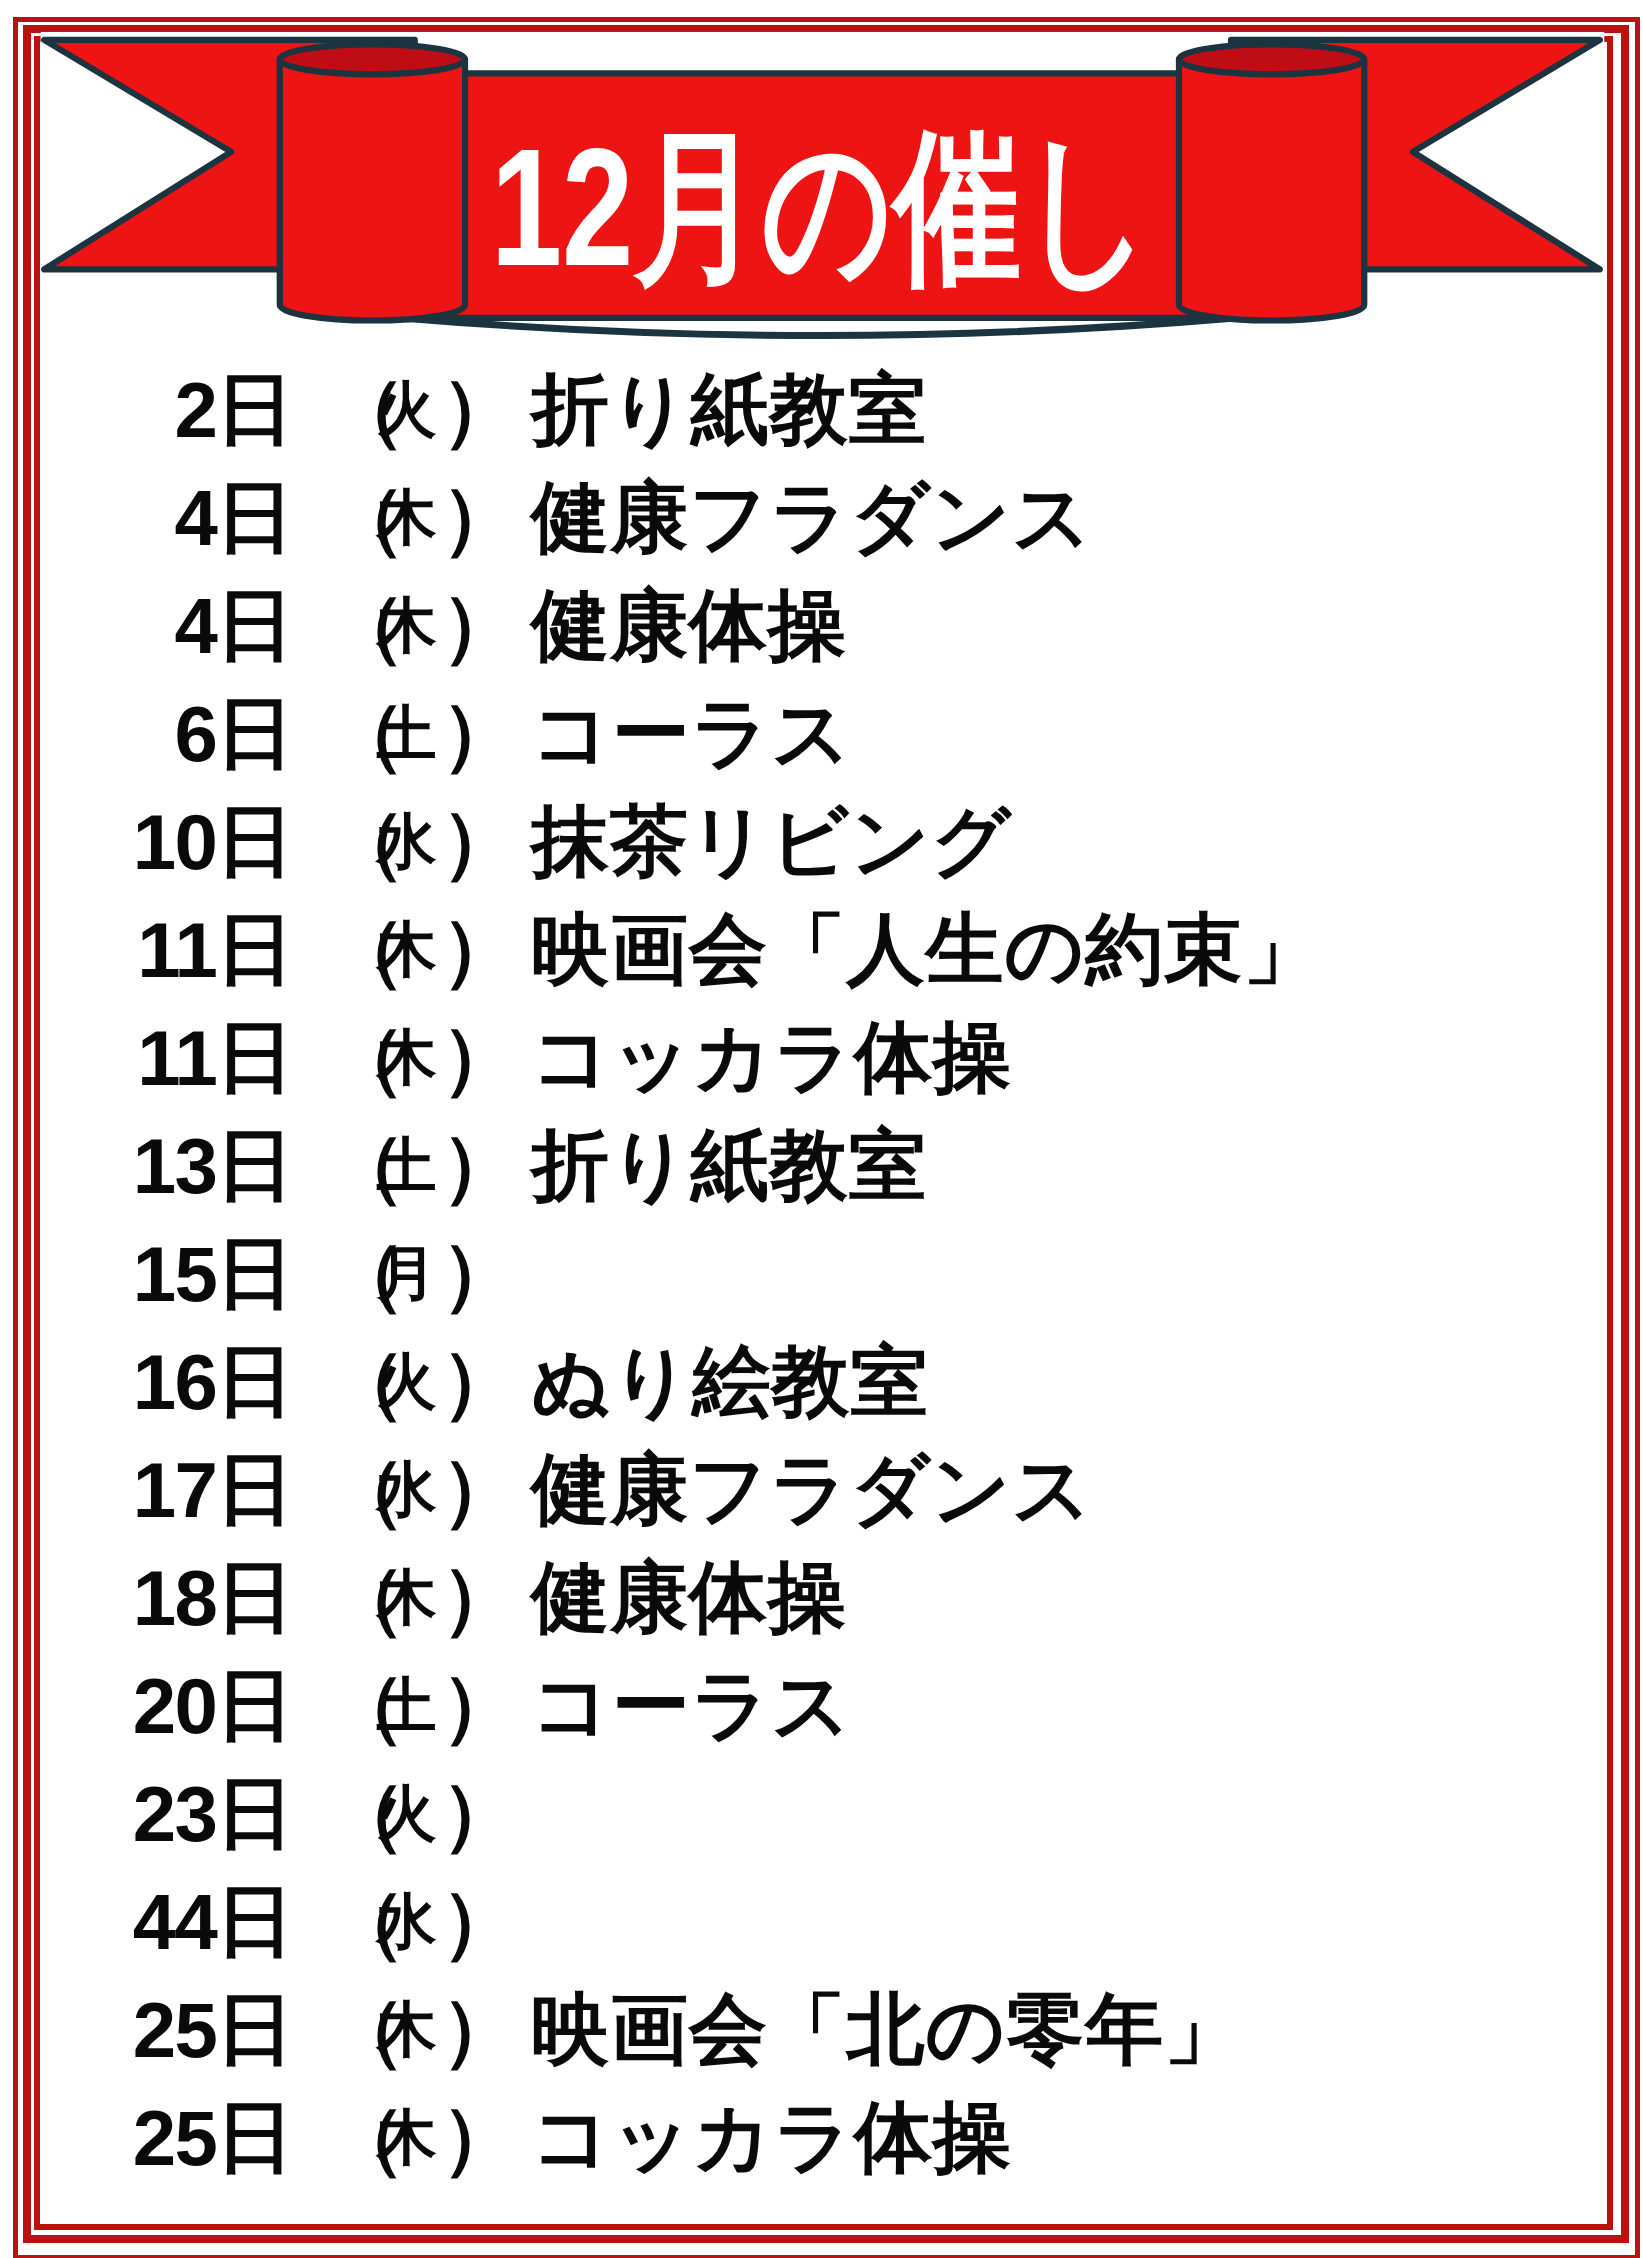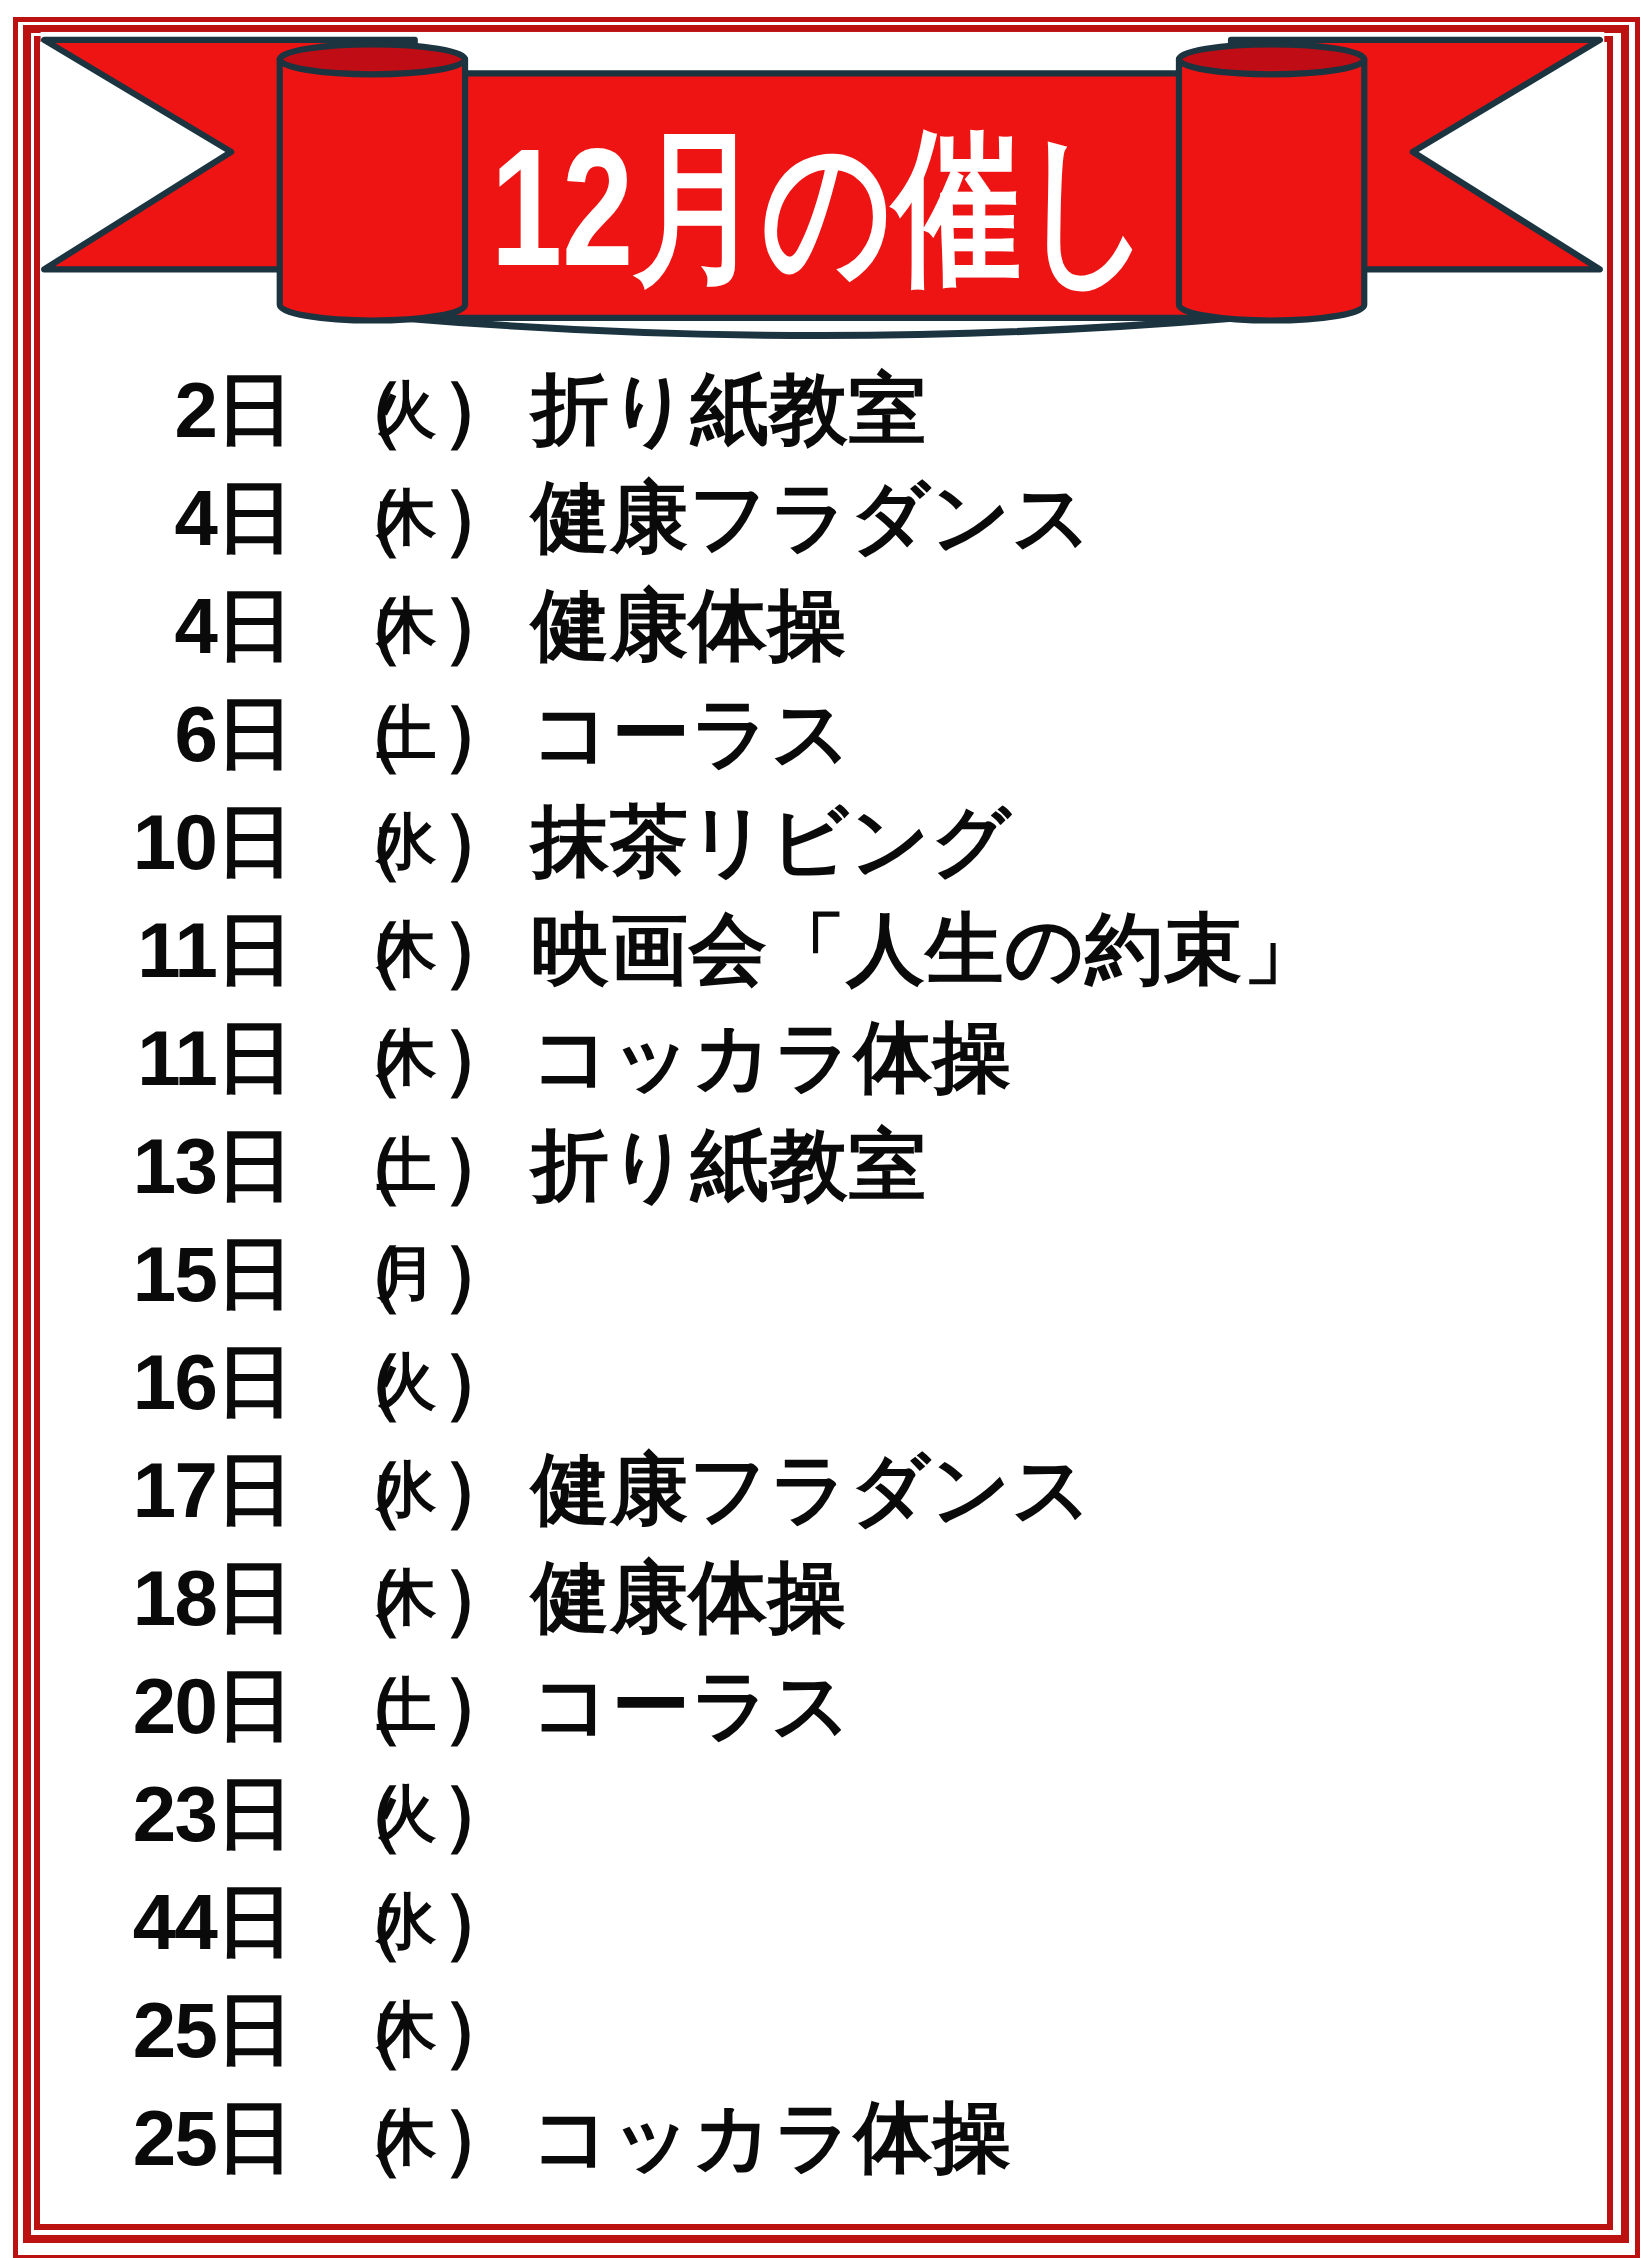--- a/index.html
+++ b/index.html
@@ -151,20 +151,21 @@
       <span class="event-weekday">月</span>
       <span class="event-paren">）</span>
   </li>
 
   <li class="event-row">
     <span class="event-day">16</span>
       <span class="event-day-unit">日</span>
       <span class="event-paren event-paren-open">（</span>
       <span class="event-weekday">火</span>
       <span class="event-paren">）</span>
+      <span class="event-title">ぬり絵教室</span>
   </li>
 
   <li class="event-row">
     <span class="event-day">17</span>
       <span class="event-day-unit">日</span>
       <span class="event-paren event-paren-open">（</span>
       <span class="event-weekday">水</span>
       <span class="event-paren">）</span>
       <span class="event-title">健康フラダンス</span>
   </li>
@@ -202,20 +203,21 @@
       <span class="event-weekday">水</span>
       <span class="event-paren">）</span>
   </li>
 
   <li class="event-row">
     <span class="event-day">25</span>
       <span class="event-day-unit">日</span>
       <span class="event-paren event-paren-open">（</span>
       <span class="event-weekday">木</span>
       <span class="event-paren">）</span>
+      <span class="event-title">映画会「北の零年」</span>
   </li>
 
   <li class="event-row">
     <span class="event-day">25</span>
       <span class="event-day-unit">日</span>
       <span class="event-paren event-paren-open">（</span>
       <span class="event-weekday">木</span>
       <span class="event-paren">）</span>
       <span class="event-title">コッカラ体操</span>
   </li>

